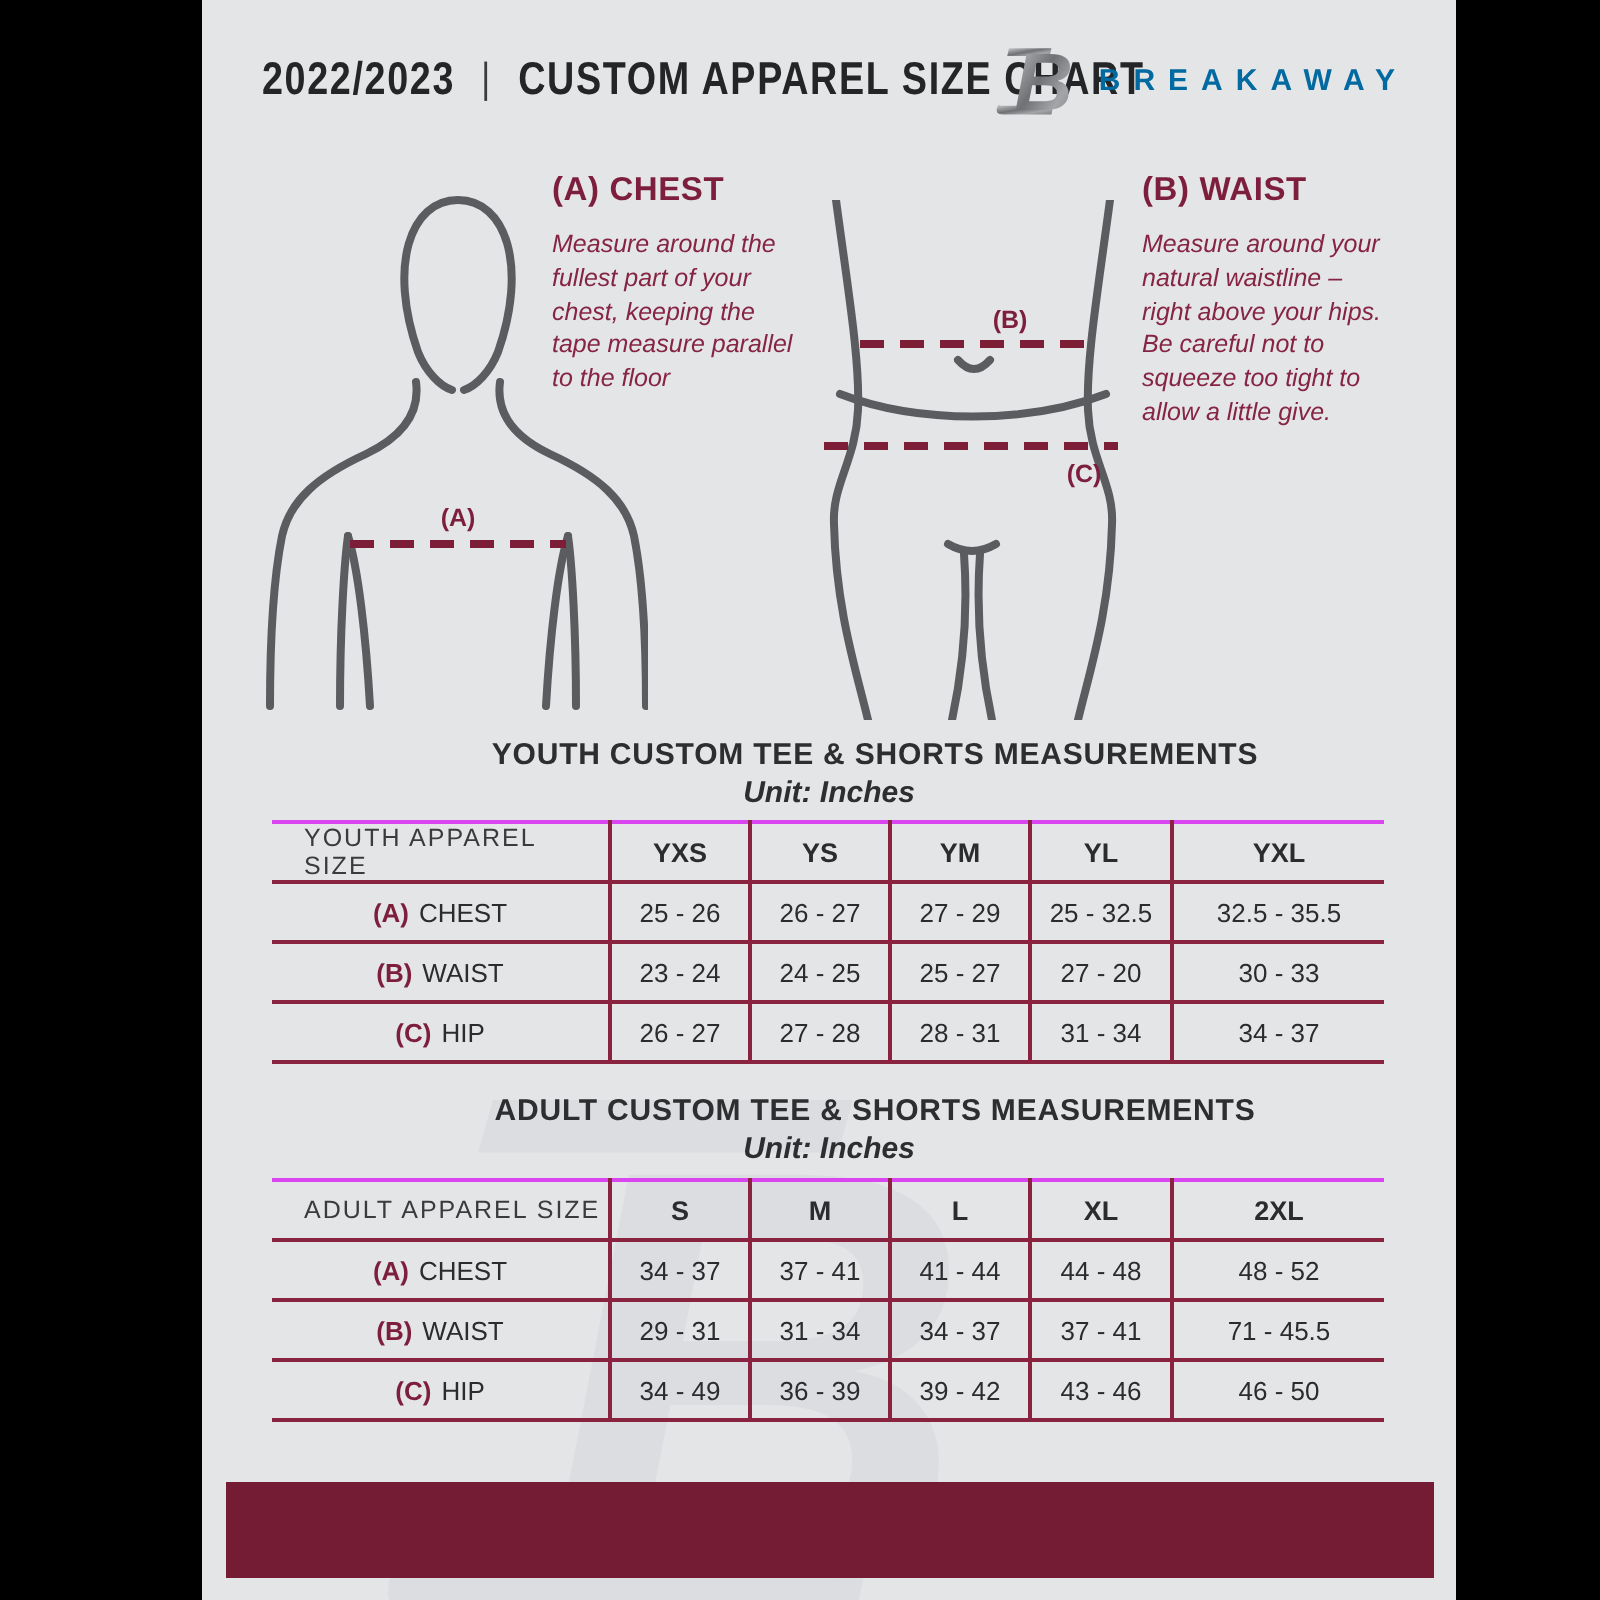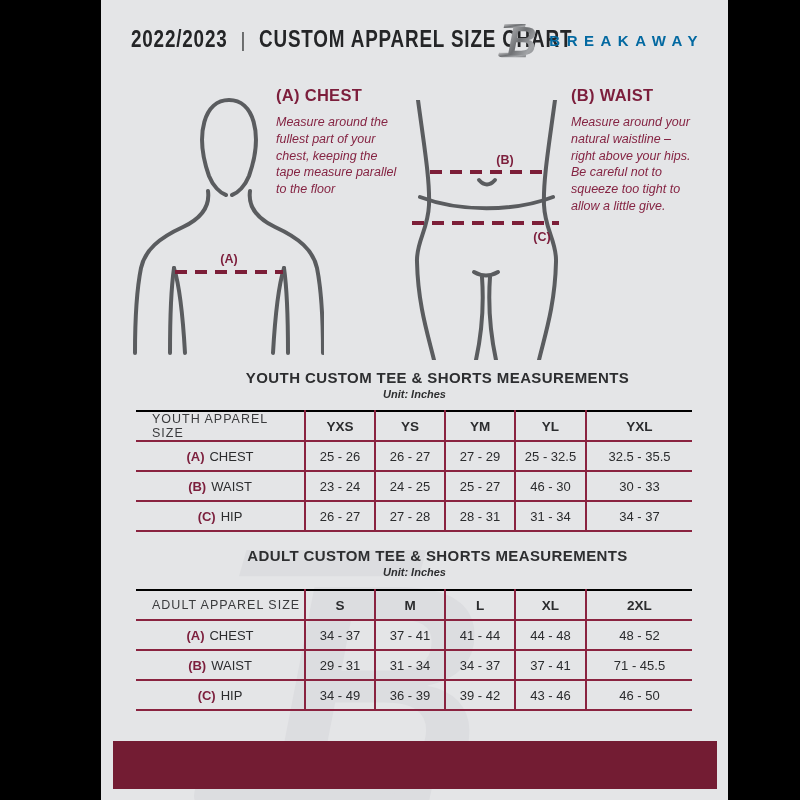--- a/index.html
+++ b/index.html
@@ -31,25 +31,25 @@
   .fig{position:absolute;}
   .fig-upper{left:28px;top:88px;}
   .fig-lower{left:303px;top:100px;}
   .fig path, .fig line.outline{fill:none;stroke:#5a5c5f;stroke-width:4;stroke-linecap:round;}
   .fig .dash{stroke:#7c1e38;stroke-width:4;stroke-dasharray:12 8;fill:none;}
   .fig text{font-family:"Liberation Sans",sans-serif;font-size:12.5px;font-weight:700;fill:#7c1e3c;}
   
   .sec-title{position:absolute;left:0;width:627px;text-align:center;
     font-size:15px;font-weight:700;color:#2d2e30;letter-spacing:.4px;margin-left:23px;}
   .sec-unit{position:absolute;left:0;width:627px;text-align:center;
-    font-size:11px;font-style:italic;font-weight:600;color:#2d2e30;}
+    font-size:15px;font-style:italic;font-weight:600;color:#2d2e30;}
   
   table.size-table{
     position:absolute;left:35px;width:556px;border-collapse:collapse;table-layout:fixed;
-    border-top:2px solid #000000;z-index:1;
+    border-top:2px solid #d946ef;z-index:1;
   }
   table.size-table tr{border-bottom:2px solid #8a2340;}
   table.size-table th,table.size-table td{
     padding:0;height:28px;vertical-align:middle;text-align:center;
     color:#2b2c2e;font-size:13px;font-weight:400;
   }
   table.size-table th:not(:first-child),table.size-table td:not(:first-child){
     border-left:2px solid #8a2340;
   }
   table.size-table th.sizecol{font-weight:700;font-size:13.5px;margin-top:16px;}
@@ -177,21 +177,21 @@
       <td>25 - 32.5</td>
       <td>32.5 - 35.5</td>
     </tr>
     <tr>
       <td class="rowlabel">
         <span class="key">(B)</span><span>WAIST</span>
       </td>
       <td>23 - 24</td>
       <td>24 - 25</td>
       <td>25 - 27</td>
-      <td>46 - 30</td>
+      <td>27 - 20</td>
       <td>30 - 33</td>
     </tr>
     <tr>
       <td class="rowlabel">
         <span class="key">(C)</span><span>HIP</span>
       </td>
       <td>26 - 27</td>
       <td>27 - 28</td>
       <td>28 - 31</td>
       <td>31 - 34</td>

